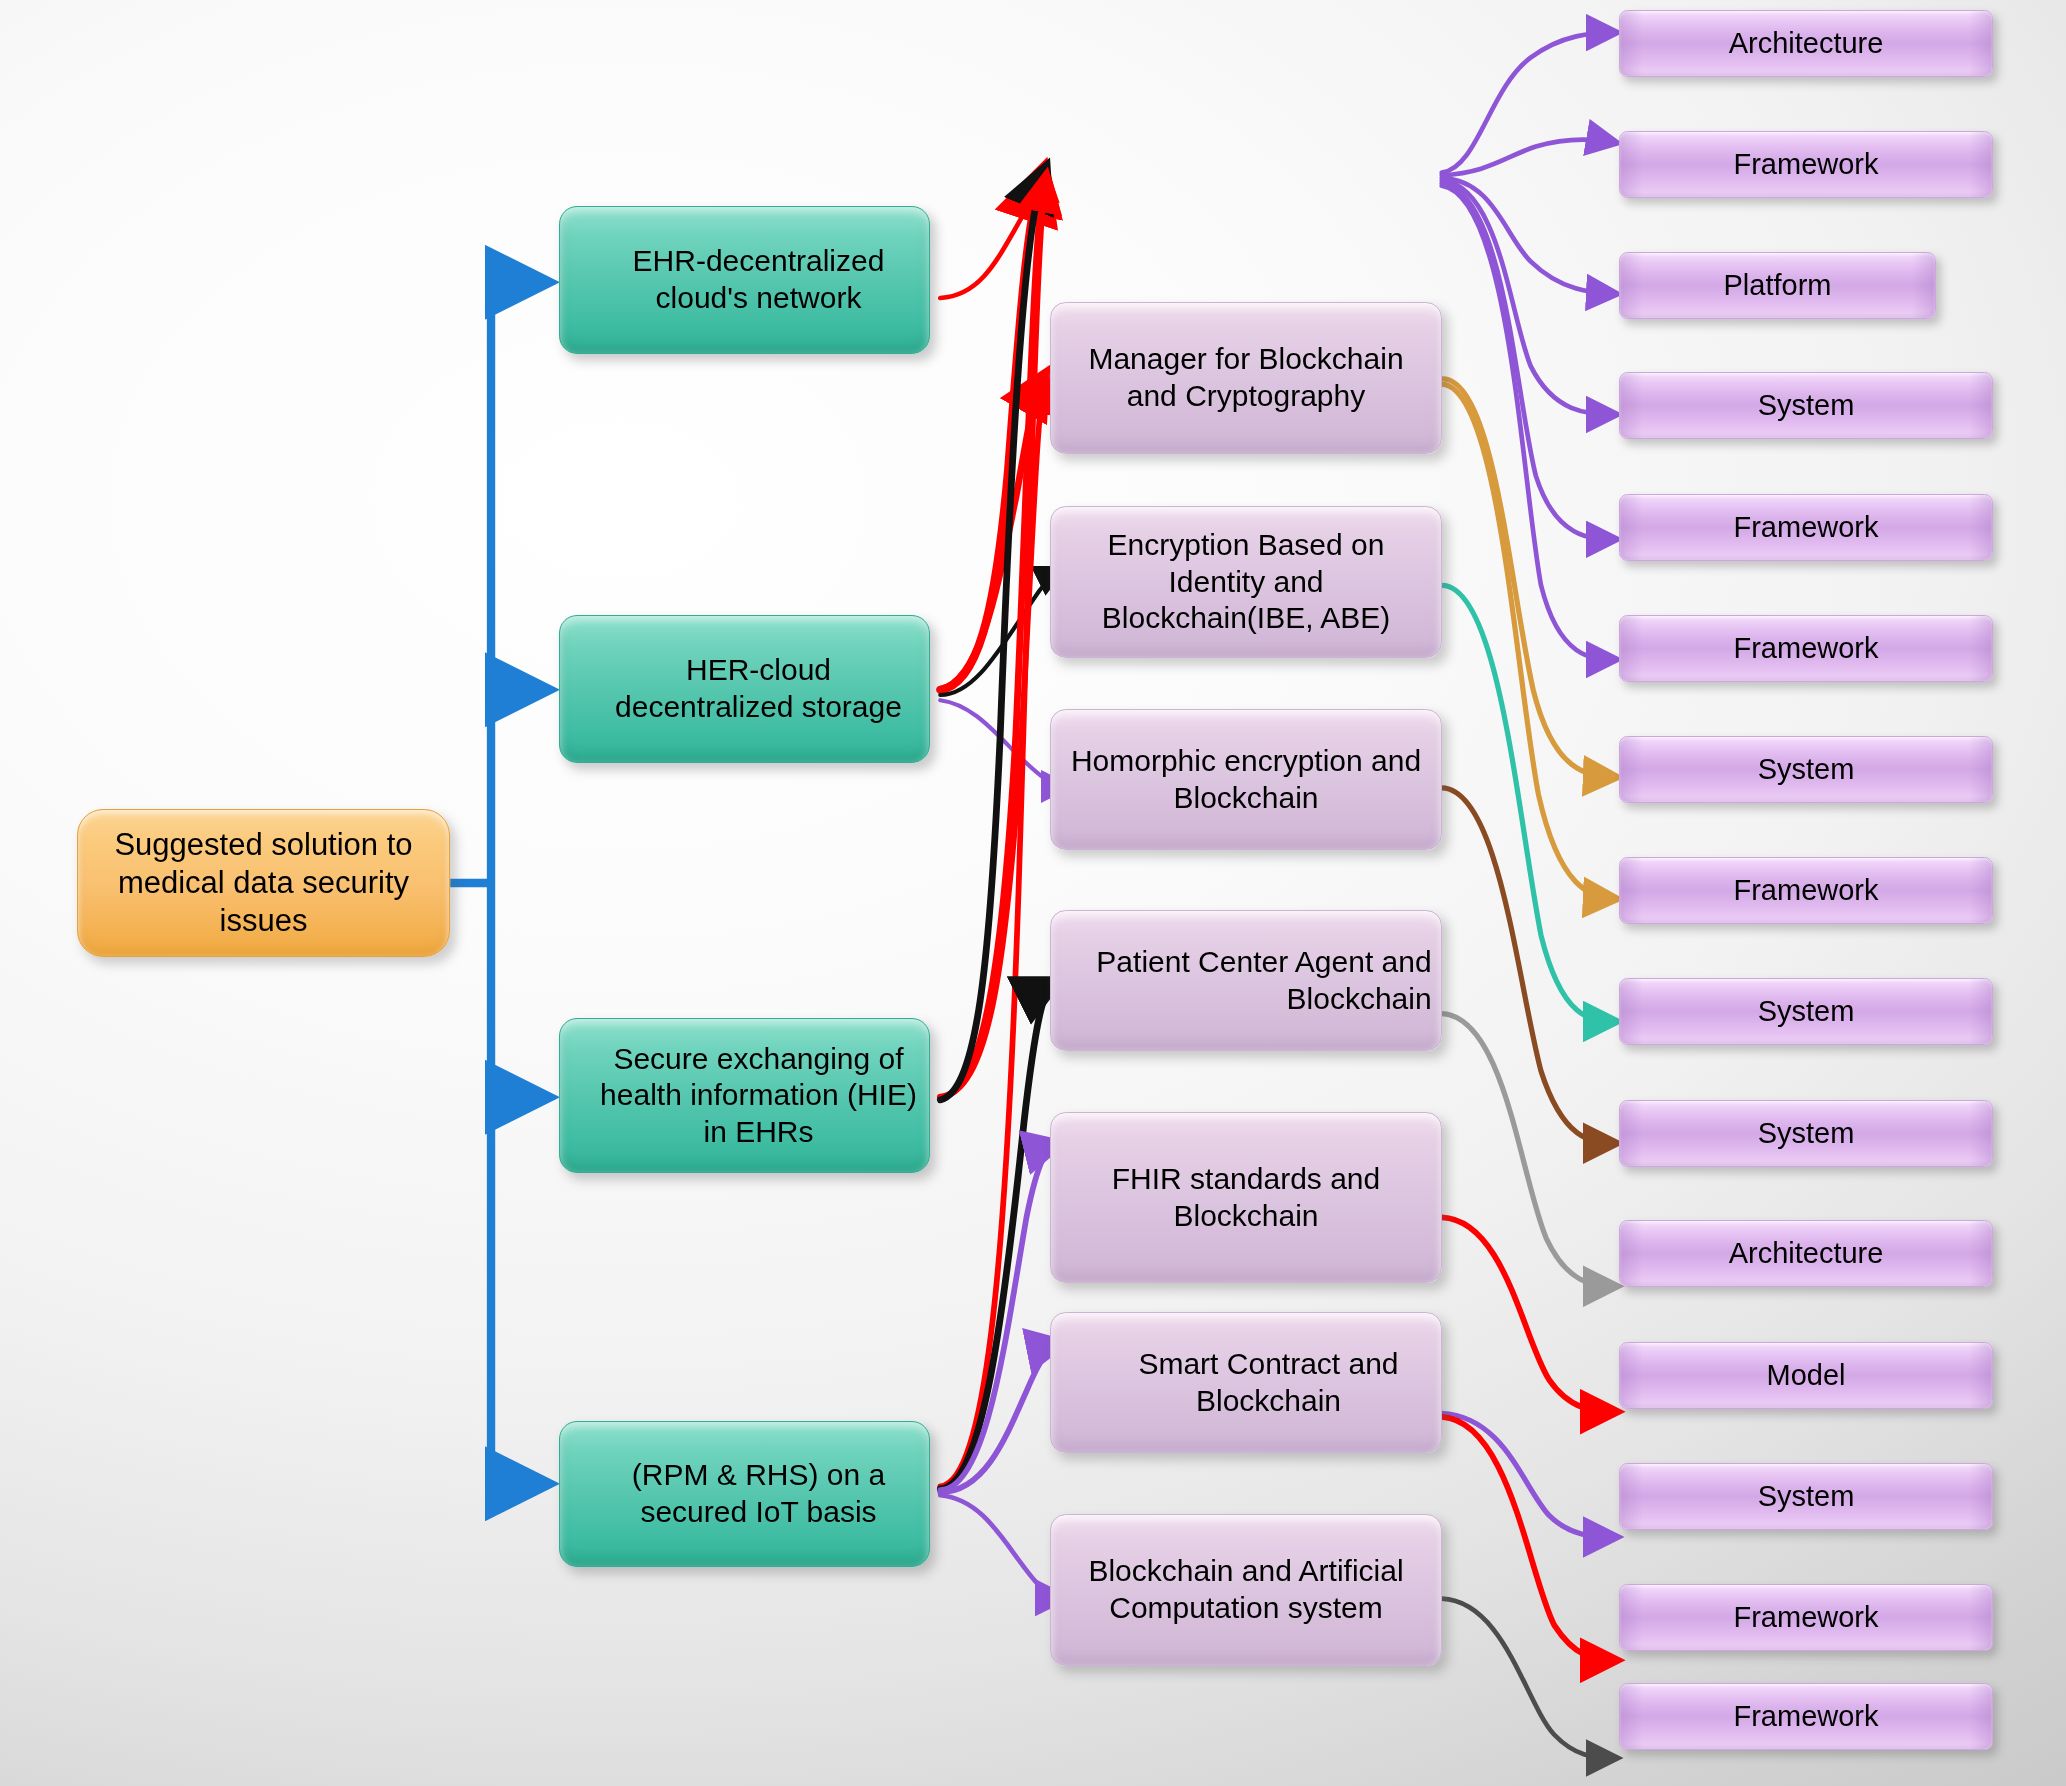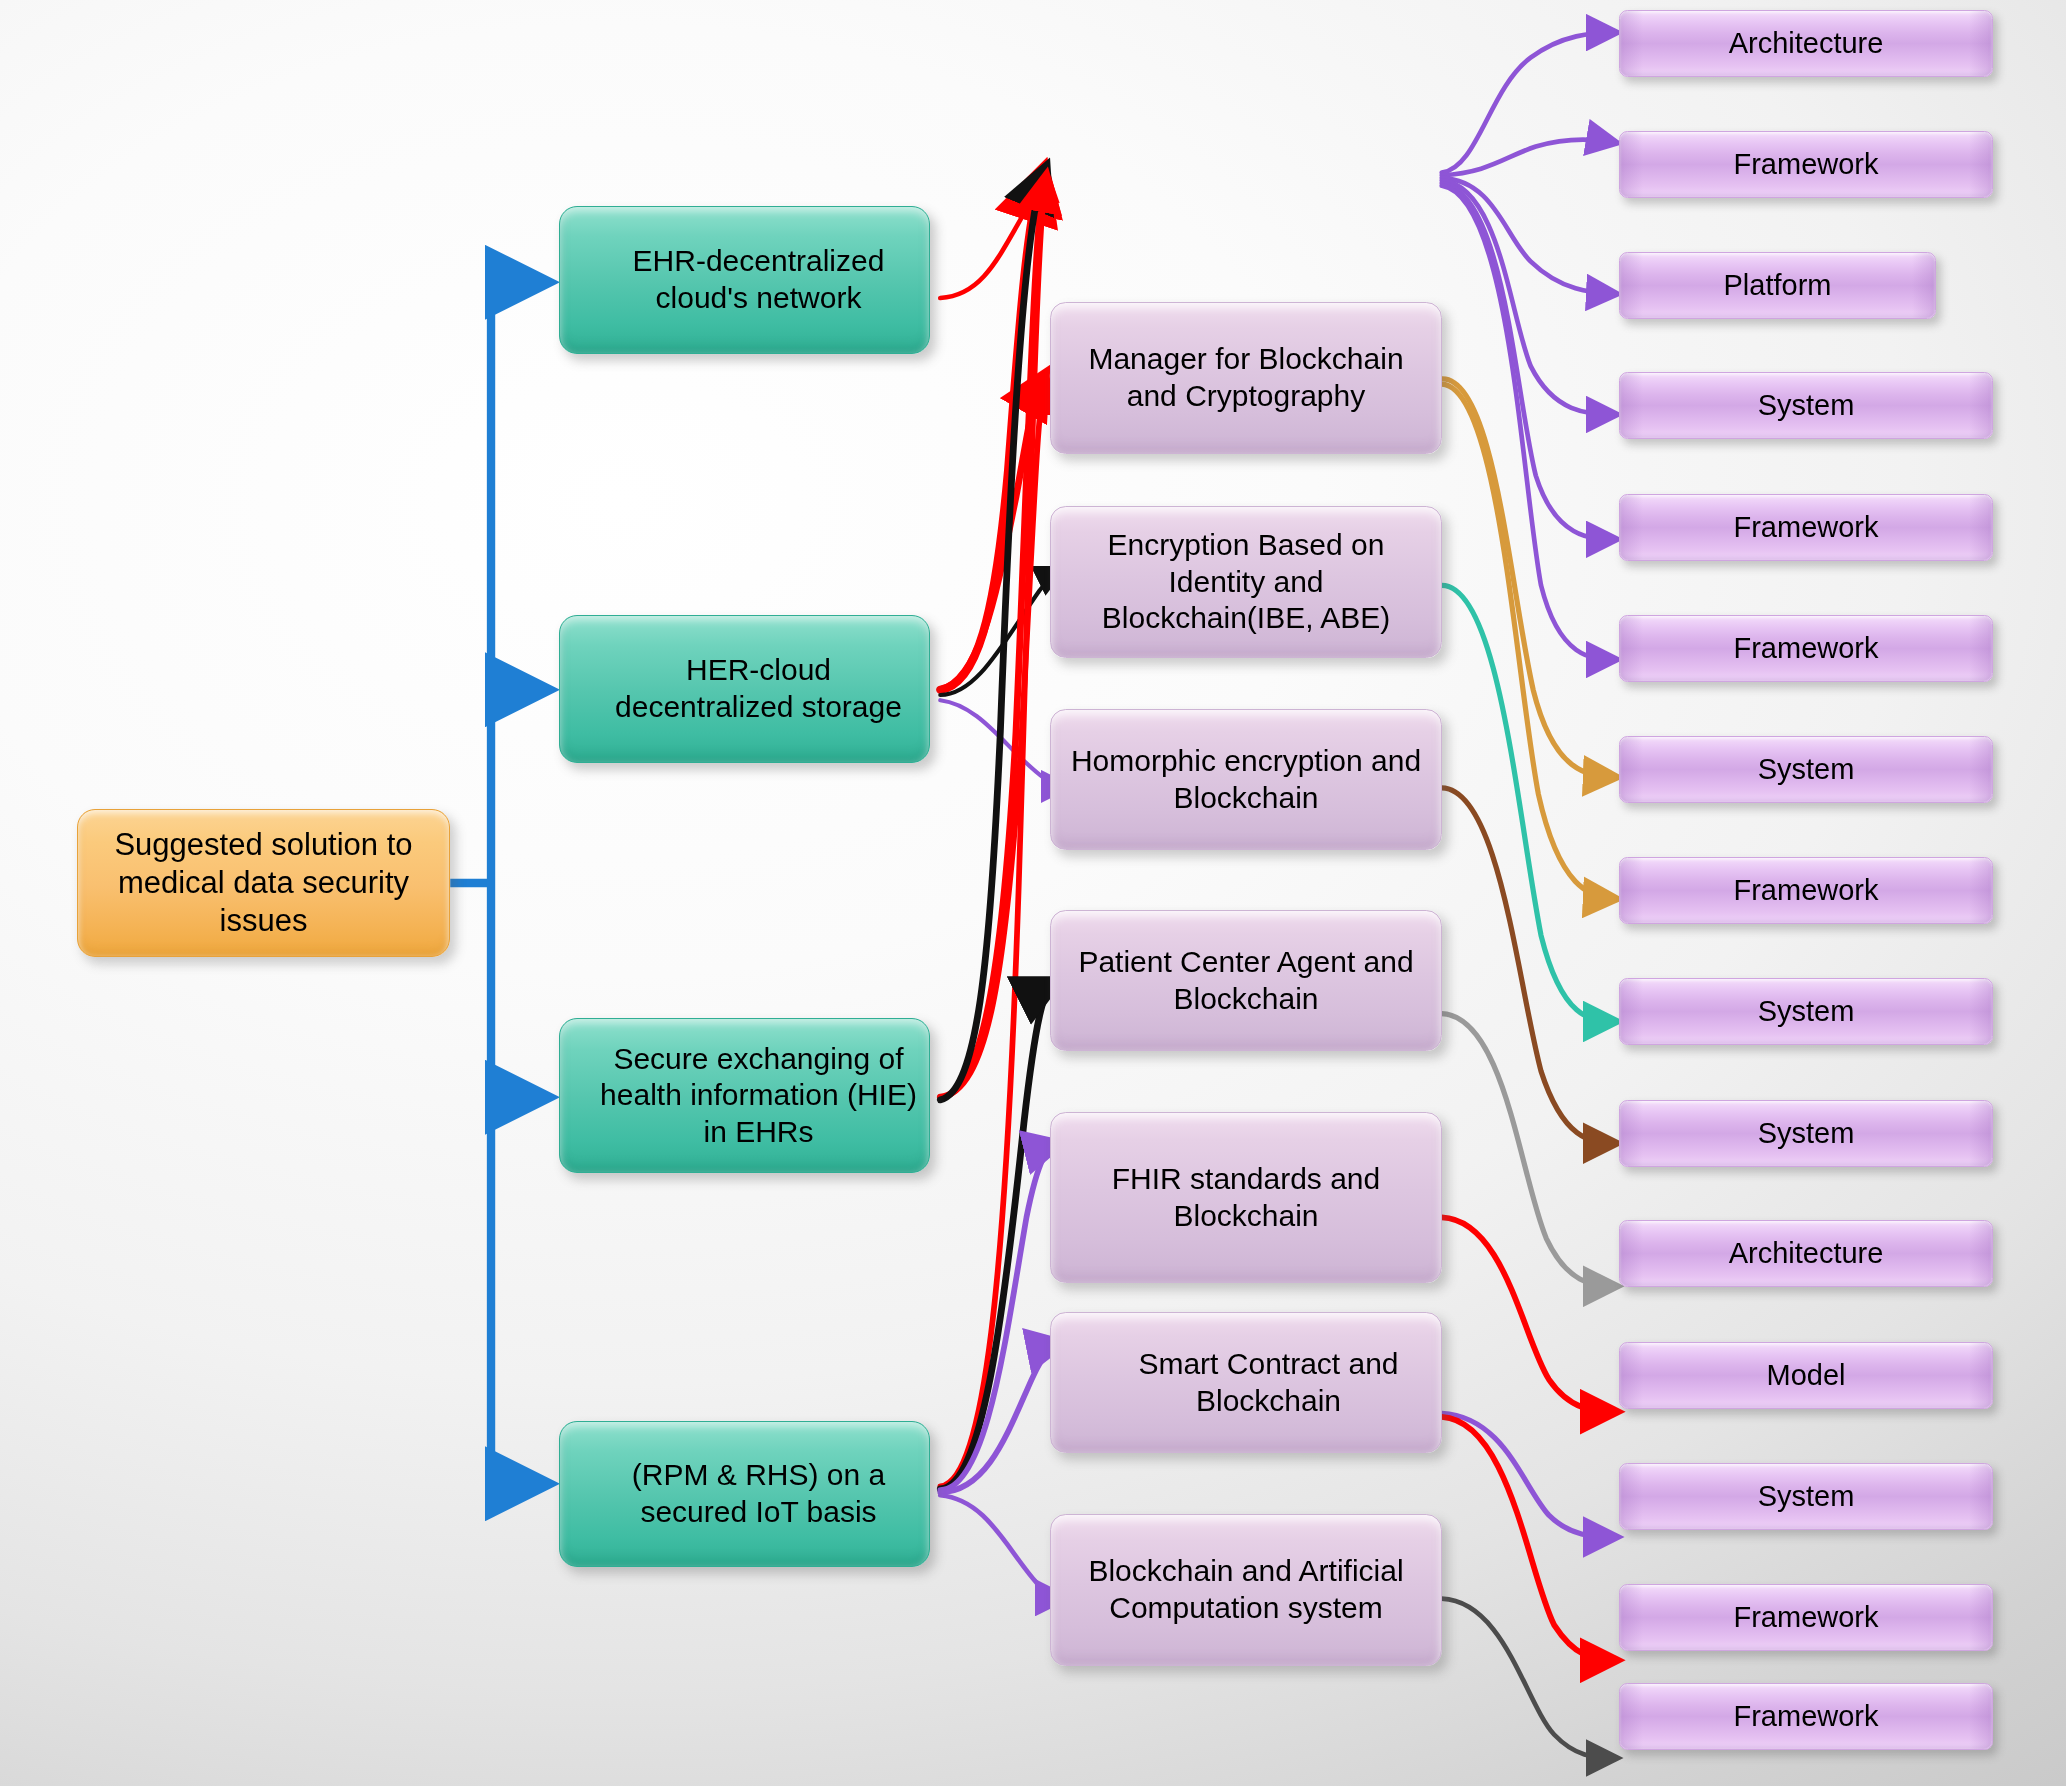--- a/index.html
+++ b/index.html
@@ -37,21 +37,21 @@
   }
   .node .lbl{
     display:block;
     width:100%;
     padding:0 9.4px;
     white-space:pre-line;
   }
 
   
   .n-root{
-    border-radius:18px;
+    border-radius:26px;
     font-size:31px;
     background:
       linear-gradient(180deg,#fcd493 0%,#fbca7c 22%,#f9c070 52%,#f5b457 78%,#f0a93f 100%);
     border:1px solid #e8a23a;
     box-shadow:
       inset 0 3.1px 7.3px rgba(255,255,255,.75),
       inset 0 -5.2px 9.4px rgba(190,120,20,.18),
       5.2px 6.3px 10.4px rgba(90,90,90,.28);
   }
 
@@ -242,21 +242,21 @@
 
   <div class="node n-mauve" style="left:1050px; top:302px; width:392px; height:152px;">
     <span class="lbl">Manager for Blockchain and Cryptography</span>
   </div>
   <div class="node n-mauve" style="left:1050px; top:506px; width:392px; height:152px;justify-content:center;">
     <span class="lbl">Encryption Based on Identity and Blockchain(IBE, ABE)</span>
   </div>
   <div class="node n-mauve" style="left:1050px; top:709px; width:392px; height:141px;">
     <span class="lbl">Homorphic encryption and Blockchain</span>
   </div>
-  <div class="node n-mauve" style="left:1050px; top:910px; width:392px; height:141px;">
+  <div class="node n-mauve" style="left:1050px; top:910px; width:392px; height:141px;text-align:right;">
     <span class="lbl">Patient Center Agent and Blockchain</span>
   </div>
   <div class="node n-mauve" style="left:1050px; top:1112px; width:392px; height:171px;">
     <span class="lbl">FHIR standards and Blockchain</span>
   </div>
   <div class="node n-mauve" style="left:1050px; top:1312px; width:392px; height:141px;padding-left:45px;">
     <span class="lbl">Smart Contract and Blockchain</span>
   </div>
   <div class="node n-mauve" style="left:1050px; top:1514px; width:392px; height:152px;">
     <span class="lbl">Blockchain and Artificial Computation system</span>

